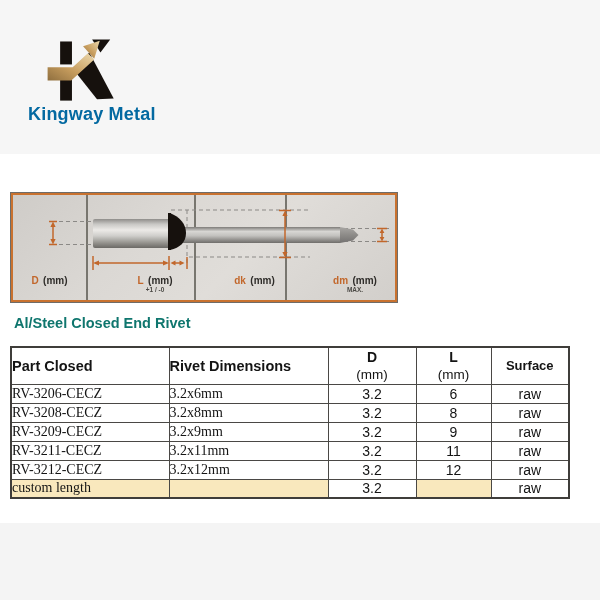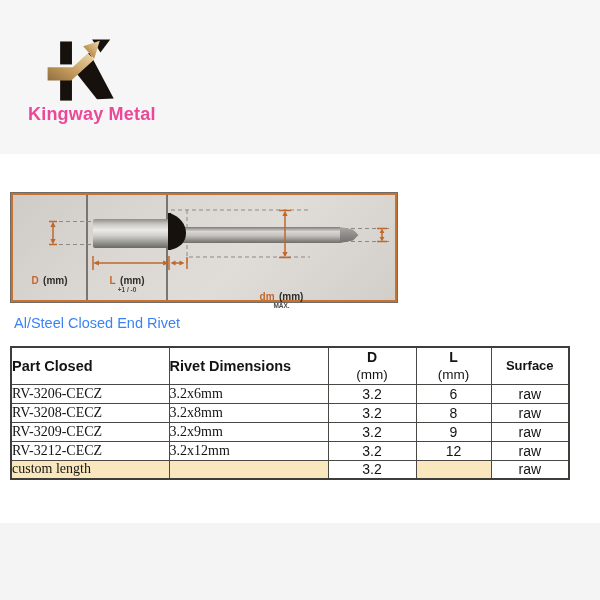--- a/index.html
+++ b/index.html
@@ -4,42 +4,42 @@
 <style>
   html,body{margin:0;padding:0;background:#fff;}
   .page{position:relative;width:600px;height:600px;background:#ffffff;overflow:hidden;
         font-family:"Liberation Sans",sans-serif;color:#141414;}
   
   .band-top{position:absolute;left:0;top:0;width:600px;height:154px;background:#f6f6f6;}
   .band-bottom{position:absolute;left:0;top:523px;width:600px;height:77px;background:#f4f4f4;}
 
   
   .logo-svg{position:absolute;left:46px;top:38px;width:70px;height:64px;}
-  .brand-name{position:absolute;left:28px;top:104px;font-size:18px;font-weight:bold;color:#ec4899;
+  .brand-name{position:absolute;left:28px;top:104px;font-size:18px;font-weight:bold;color:#0369a1;
               letter-spacing:0.2px;}
 
   
   .photo{position:absolute;left:11px;top:193px;width:382px;height:105px;
          background:linear-gradient(135deg,#cfccc8 0%,#dbd8d4 35%,#e0ddd9 60%,#d2cfcb 100%);
          border:2px solid #c9722f;box-shadow:0 0 0 1px #6e6c69;}
-  .photo .cols{position:absolute;inset:0;display:flex;}
+  .photo .cols{position:absolute;inset:0;display:flex;gap:28px;}
   .photo .col{position:relative;height:100%;box-sizing:border-box;border-right:2px solid #78766f;}
   .photo .col:last-child{border-right:none;}
-  .c1{width:75px;} .c2{width:80px;} .c3{width:69px;} .c4{width:63px;} .c5{flex:1;margin-top:16px;}
+  .c1{width:75px;} .c2{width:80px;} .c3{width:69px;} .c4{width:63px;} .c5{flex:1;}
   .dlabel{position:absolute;left:0;right:0;bottom:5px;text-align:center;line-height:11px;}
   .dkey{font-size:10px;font-weight:bold;color:#c2672b;}
   .dunit{font-size:10px;font-weight:bold;color:#2e2c29;}
   .dsub{height:9px;font-size:6.5px;font-weight:bold;color:#4c4a46;line-height:8px;}
   .rivet-svg{position:absolute;left:0;top:0;width:382px;height:105px;pointer-events:none;}
   .dash{stroke:#8b8986;stroke-width:1;stroke-dasharray:4,3;fill:none;}
   .oline{stroke:#c2672b;stroke-width:1.5;fill:none;}
   .ohead{fill:#c2672b;stroke:none;}
 
   
-  .section-title{position:absolute;left:14px;top:315px;font-size:14.5px;font-weight:normal;color:#3b82f6;}
+  .section-title{position:absolute;left:14px;top:315px;font-size:14.5px;font-weight:bold;color:#0f766e;}
 
   
   table.spec{position:absolute;left:10px;top:346px;border-collapse:collapse;table-layout:fixed;
              width:558px;font-size:14px;color:#141414;}
   table.spec{border:2px solid #3f3d3a;}
   table.spec td,table.spec th{border:1px solid #4a4845;padding:0;box-sizing:border-box;
              overflow:hidden;white-space:nowrap;}
   .w-part{width:158px;} .w-dims{width:159px;} .w-d{width:88px;} .w-l{width:75px;} .w-surf{width:78px;}
   tr.hdr{height:37px;}
   tr.hdr th{font-weight:bold;vertical-align:middle;}
@@ -85,20 +85,27 @@
           <span class="dkey">D</span>
           <span class="dunit">(mm)</span>
           <div class="dsub"></div>
         </div>
       </div>
       <div class="col c2">
         <div class="dlabel">
           <span class="dkey">L</span>
           <span class="dunit">(mm)</span>
           <div class="dsub">+1 / -0</div>
+        </div>
+      </div>
+      <div class="col c4">
+        <div class="dlabel">
+          <span class="dkey">dk</span>
+          <span class="dunit">(mm)</span>
+          <div class="dsub"></div>
         </div>
       </div>
       <div class="col c5">
         <div class="dlabel">
           <span class="dkey">dm</span>
           <span class="dunit">(mm)</span>
           <div class="dsub">MAX.</div>
         </div>
       </div>
     </div>
@@ -214,20 +221,27 @@
         <td class="tcent">raw</td>
       </tr>
       <tr class="row">
         <td class="tleft">RV-3209-CECZ</td>
         <td class="tleft">3.2x9mm</td>
         <td class="tcent">3.2</td>
         <td class="tcent">9</td>
         <td class="tcent">raw</td>
       </tr>
       <tr class="row">
+        <td class="tleft">RV-3211-CECZ</td>
+        <td class="tleft">3.2x11mm</td>
+        <td class="tcent">3.2</td>
+        <td class="tcent">11</td>
+        <td class="tcent">raw</td>
+      </tr>
+      <tr class="row">
         <td class="tleft">RV-3212-CECZ</td>
         <td class="tleft">3.2x12mm</td>
         <td class="tcent">3.2</td>
         <td class="tcent">12</td>
         <td class="tcent">raw</td>
       </tr>
       <tr class="row">
         <td class="tleft hl">custom length</td>
         <td class="tleft hl"></td>
         <td class="tcent">3.2</td>

